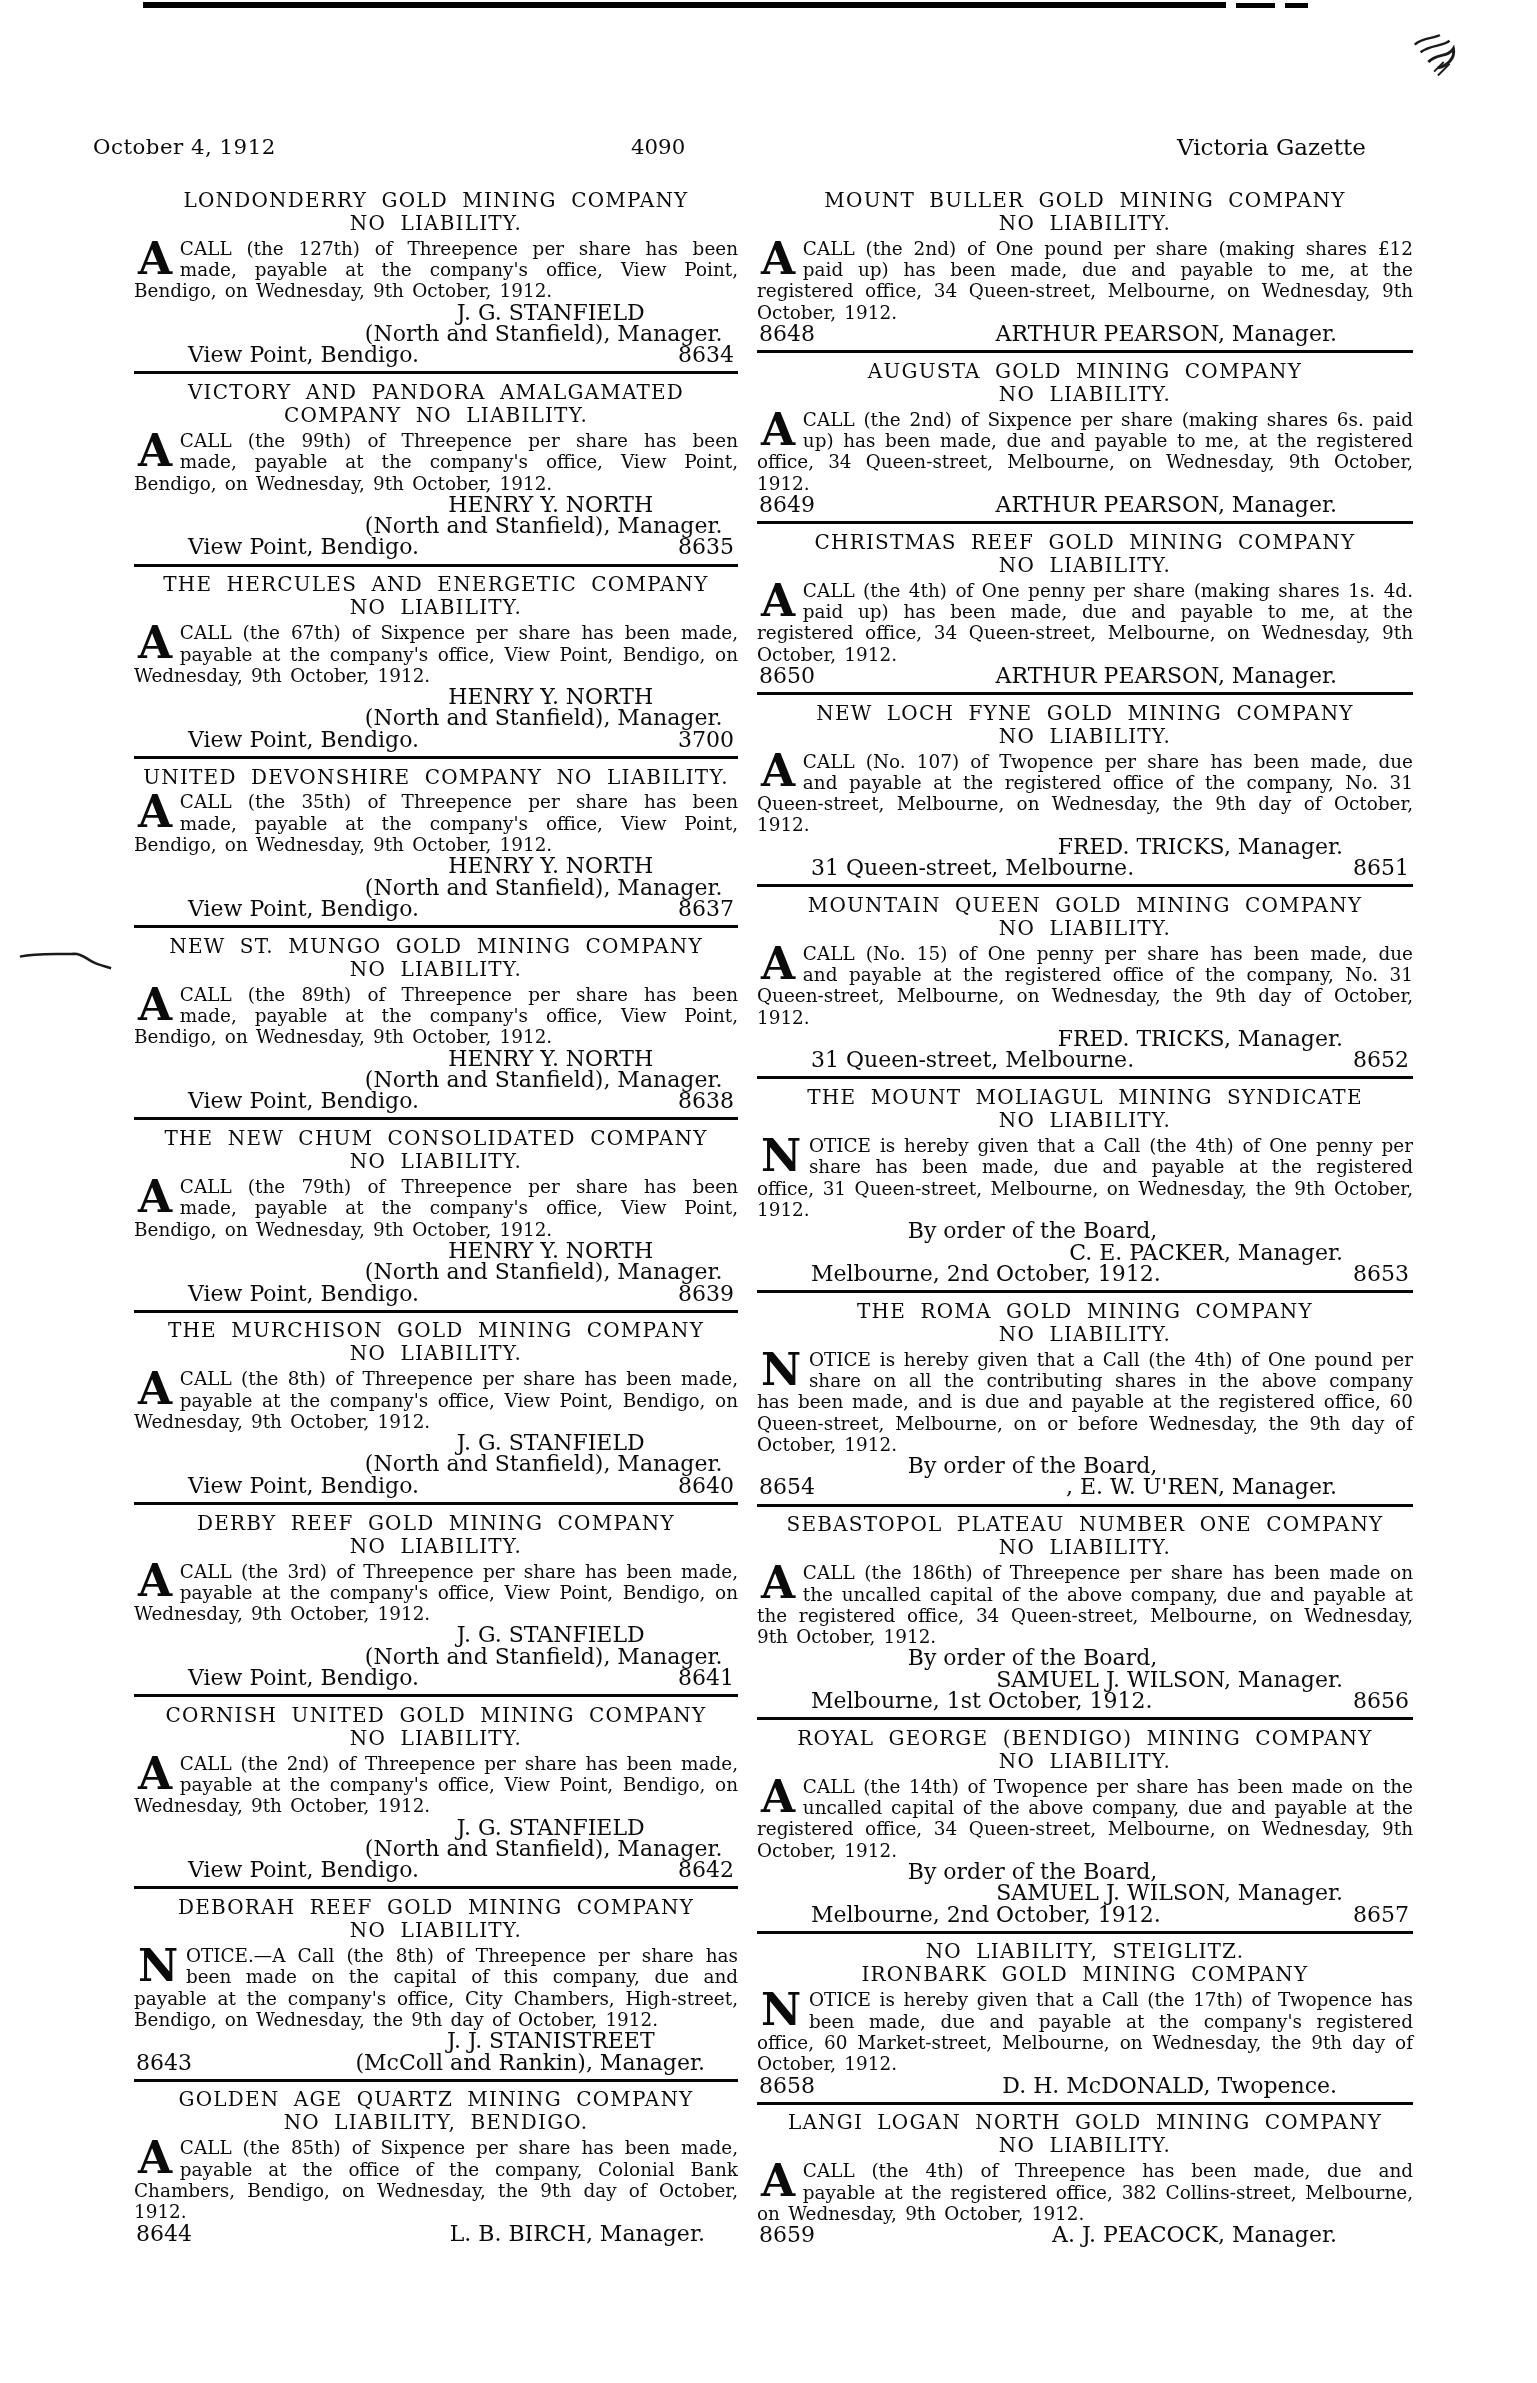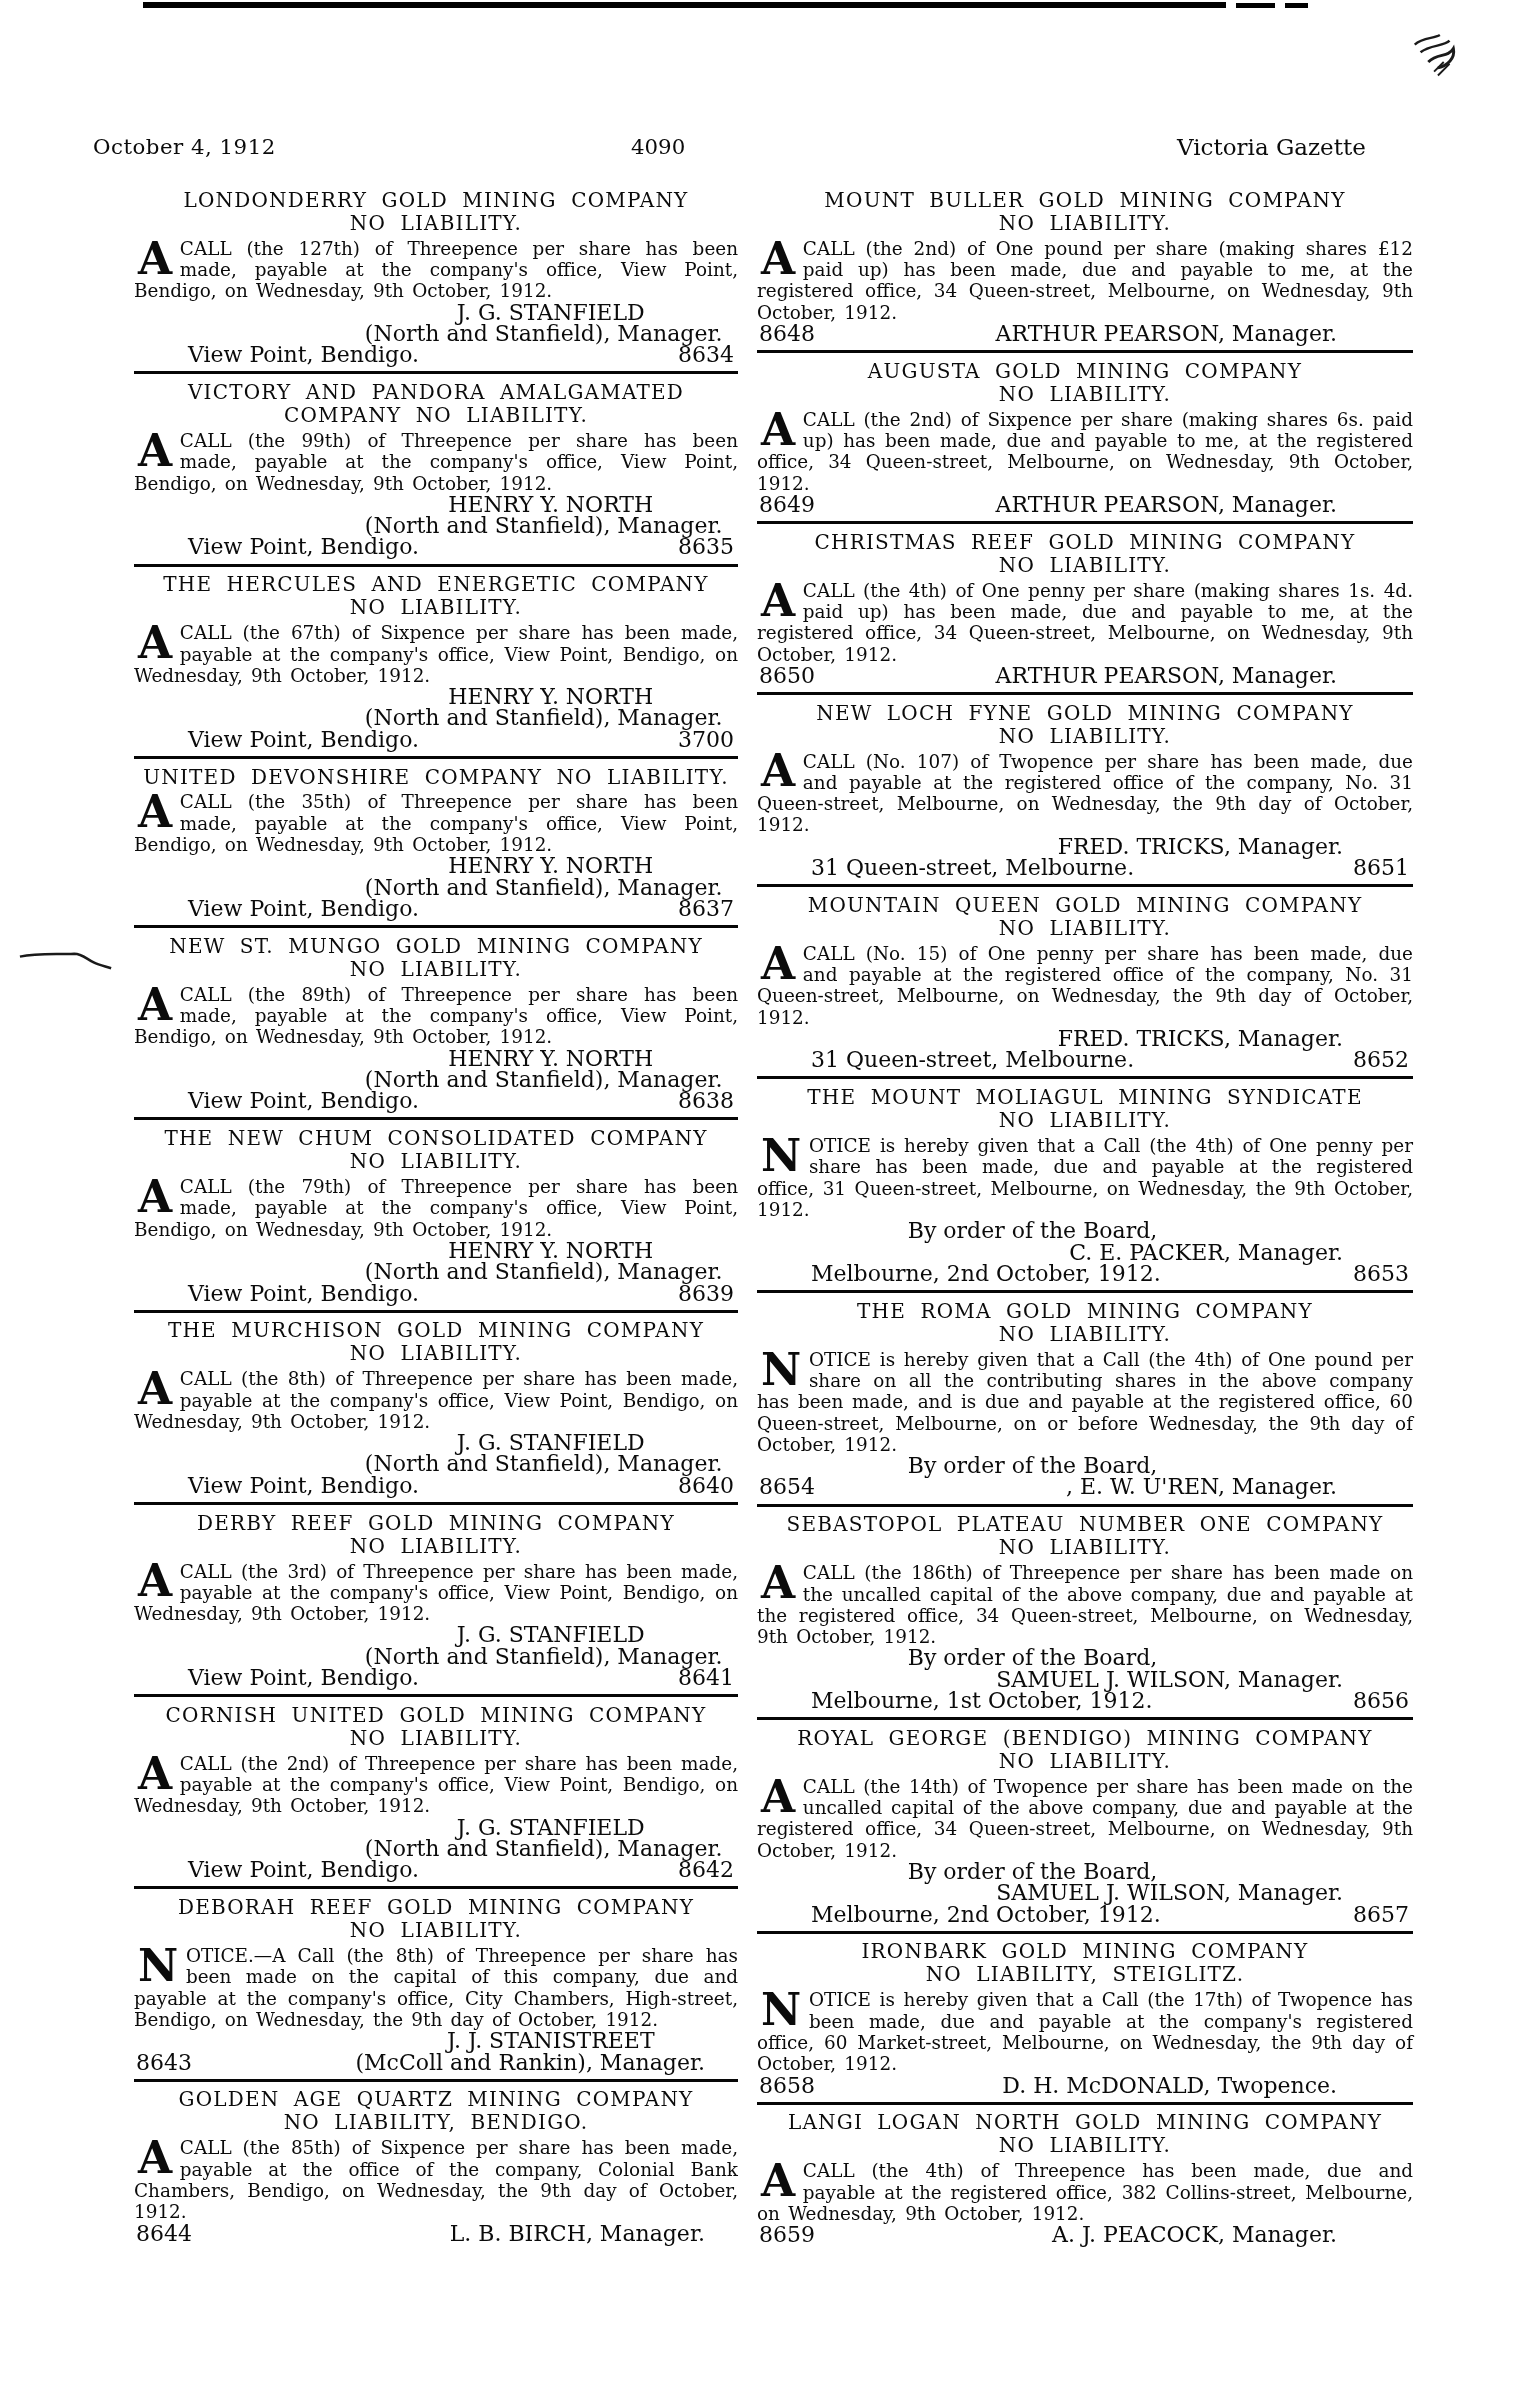--- a/index.html
+++ b/index.html
@@ -293,22 +293,22 @@
       <p class="nbody"><span class="cap">A</span>CALL (the 14th) of Twopence per share has been made on the uncalled capital of the above company, due and payable at the registered office, 34 Queen-street, Melbourne, on Wednesday, 9th October, 1912.</p>
       <div class="line byorder">By order of the Board,</div>
       <div class="line firm">SAMUEL J. WILSON, Manager.</div>
       <div class="line split">
         <span class="l">Melbourne, 2nd October, 1912.</span>
         <span class="r">8657</span>
       </div>
     </section>
     <section class="notice">
       <h2 class="title">
+        <div>NO LIABILITY, STEIGLITZ.</div>
         <div>IRONBARK GOLD MINING COMPANY</div>
-        <div>NO LIABILITY, STEIGLITZ.</div>
       </h2>
       <p class="nbody"><span class="cap">N</span>OTICE is hereby given that a Call (the 17th) of Twopence has been made, due and payable at the company's registered office, 60 Market-street, Melbourne, on Wednesday, the 9th day of October, 1912.</p>
       <div class="line numsig">
         <span class="l">8658</span>
         <span class="r">D. H. McDONALD, Twopence.</span>
       </div>
     </section>
     <section class="notice">
       <h2 class="title">
         <div>LANGI LOGAN NORTH GOLD MINING COMPANY</div>

